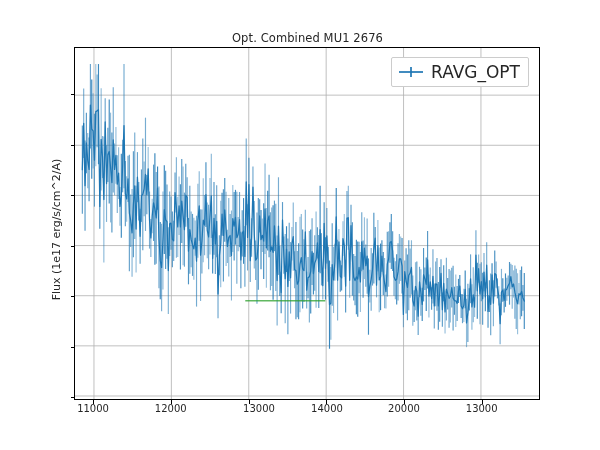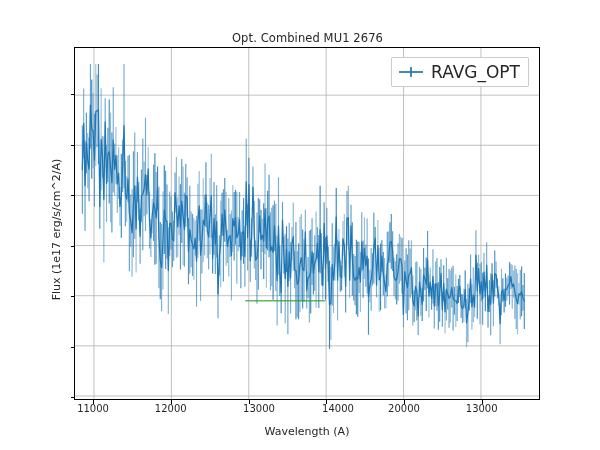--- a/index.html
+++ b/index.html
@@ -422,30 +422,29 @@
   </div>
 
   <div id="tick-container">
       <div class="tickmark-x" style="left:93.04px"></div>
       <div class="xtick-label" style="left:93.04px">11000</div>
       <div class="tickmark-x" style="left:170.78px"></div>
       <div class="xtick-label" style="left:170.78px">12000</div>
       <div class="tickmark-x" style="left:248.51px"></div>
       <div class="xtick-label" style="left:259px">13000</div>
       <div class="tickmark-x" style="left:326.24px"></div>
-      <div class="xtick-label" style="left:338px">14000</div>
+      <div class="xtick-label" style="left:327px">14000</div>
       <div class="tickmark-x" style="left:403.97px"></div>
       <div class="xtick-label" style="left:403.97px">20000</div>
       <div class="tickmark-x" style="left:481.70px"></div>
       <div class="xtick-label" style="left:481.70px">13000</div>
       <div class="tickmark-y" style="top:396.97px"></div>
       <div class="tickmark-y" style="top:346.55px"></div>
       <div class="tickmark-y" style="top:296.12px"></div>
       <div class="tickmark-y" style="top:245.69px"></div>
       <div class="tickmark-y" style="top:195.26px"></div>
       <div class="tickmark-y" style="top:144.83px"></div>
       <div class="tickmark-y" style="top:94.40px"></div>
     </div>
 
-  <div id="xlabel">Wavelength (A)</div>
   <div id="ylabel">Flux (1e17 erg/s/cm^2/A)</div>
 
 </div>
 
 </body></html>

